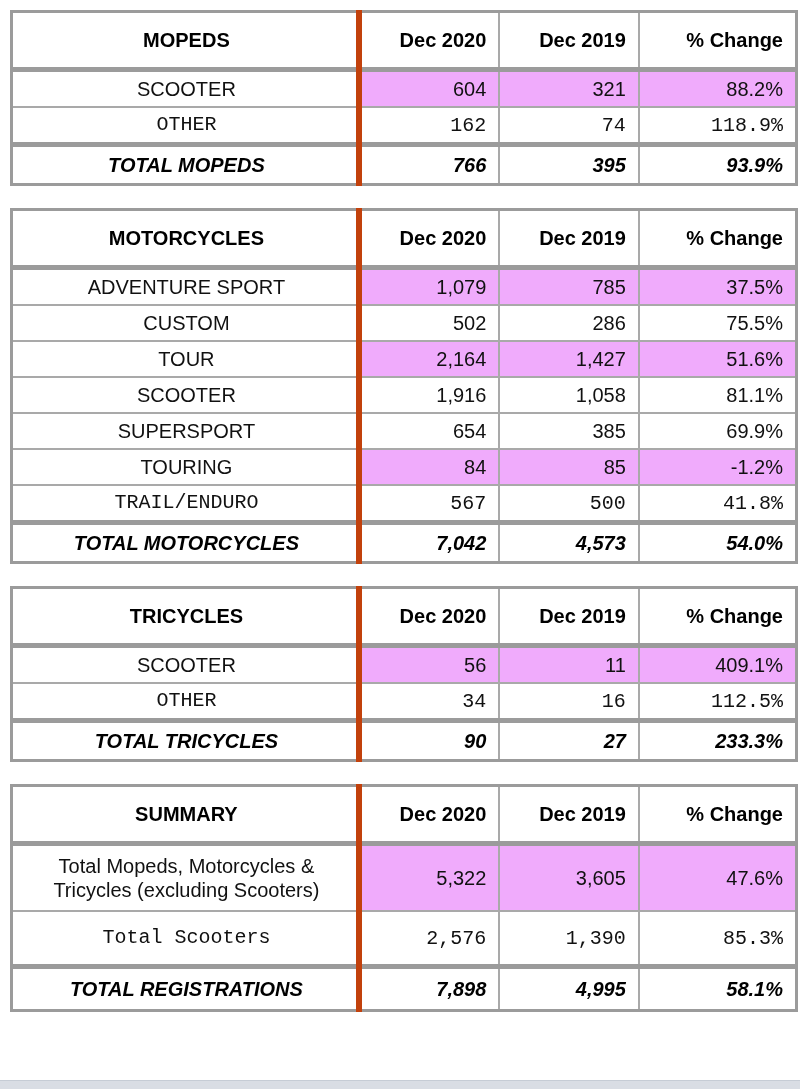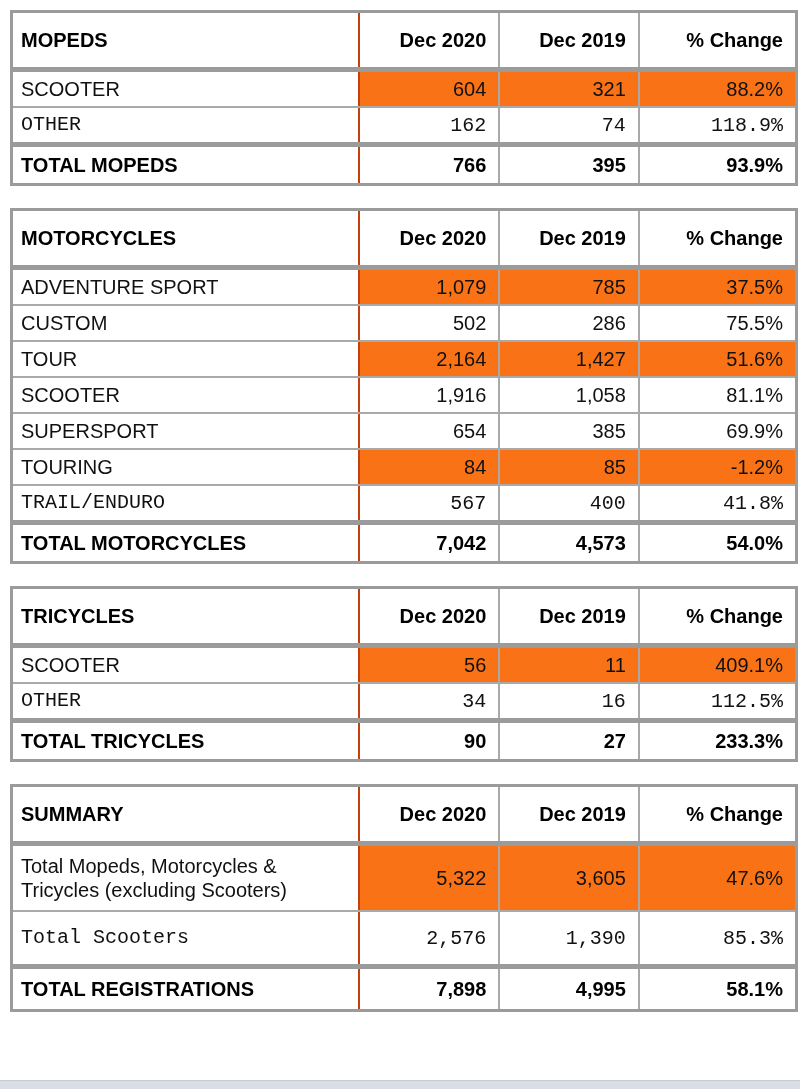--- a/index.html
+++ b/index.html
@@ -37,24 +37,24 @@
     overflow: hidden;
     white-space: normal;
   }
   thead th {
     font-weight: bold;
     height: 52px;
     border-bottom: 5px solid #9b9b9b;
     color: #000000;
   }
   .label-cell {
-    text-align: left;
+    text-align: center;
     padding-left: 8px;
     padding-right: 4px;
-    border-right: 2px solid #c2410c;
+    border-right: 6px solid #c2410c;
     line-height: 1.22;
   }
   .num-cell {
     text-align: right;
     padding-right: 12px;
     border-right: 2px solid #a9a9a9;
   }
   .num-cell:last-child {
     border-right: none;
   }
@@ -63,23 +63,24 @@
     border-bottom: 2px solid #a9a9a9;
   }
   tbody tr:last-child td {
     border-bottom: 5px solid #9b9b9b;
     font-family: Liberation Mono, monospace;
   }
   tfoot td {
     height: 34px;
     font-weight: bold;
     color: #000000;
+    font-style: italic;
   }
   td.shaded {
-    background: #f97316;
+    background: #f0abfc;
     margin-top: 37px;
   }
   
   #tables-root table:nth-of-type(4) tbody tr:nth-child(1) td { height: 62px; }
   #tables-root table:nth-of-type(4) tbody tr:nth-child(2) td { height: 50px; }
   #tables-root table:nth-of-type(4) tfoot td { height: 38px; }
 
   .bottom-bar {
     position: absolute;
     left: 0;
@@ -189,21 +190,21 @@
   <tr class="data-row">
     <td class="label-cell">TOURING</td>
     <td class="num-cell shaded">84</td>
     <td class="num-cell shaded">85</td>
     <td class="num-cell shaded">-1.2%</td>
   </tr>
 
   <tr class="data-row">
     <td class="label-cell">TRAIL/ENDURO</td>
     <td class="num-cell">567</td>
-    <td class="num-cell">400</td>
+    <td class="num-cell">500</td>
     <td class="num-cell">41.8%</td>
   </tr>
 
 </tbody>
     <tfoot>
       <tr>
         <td class="label-cell">TOTAL MOTORCYCLES</td>
         <td class="num-cell">7,042</td>
         <td class="num-cell">4,573</td>
         <td class="num-cell">54.0%</td>

